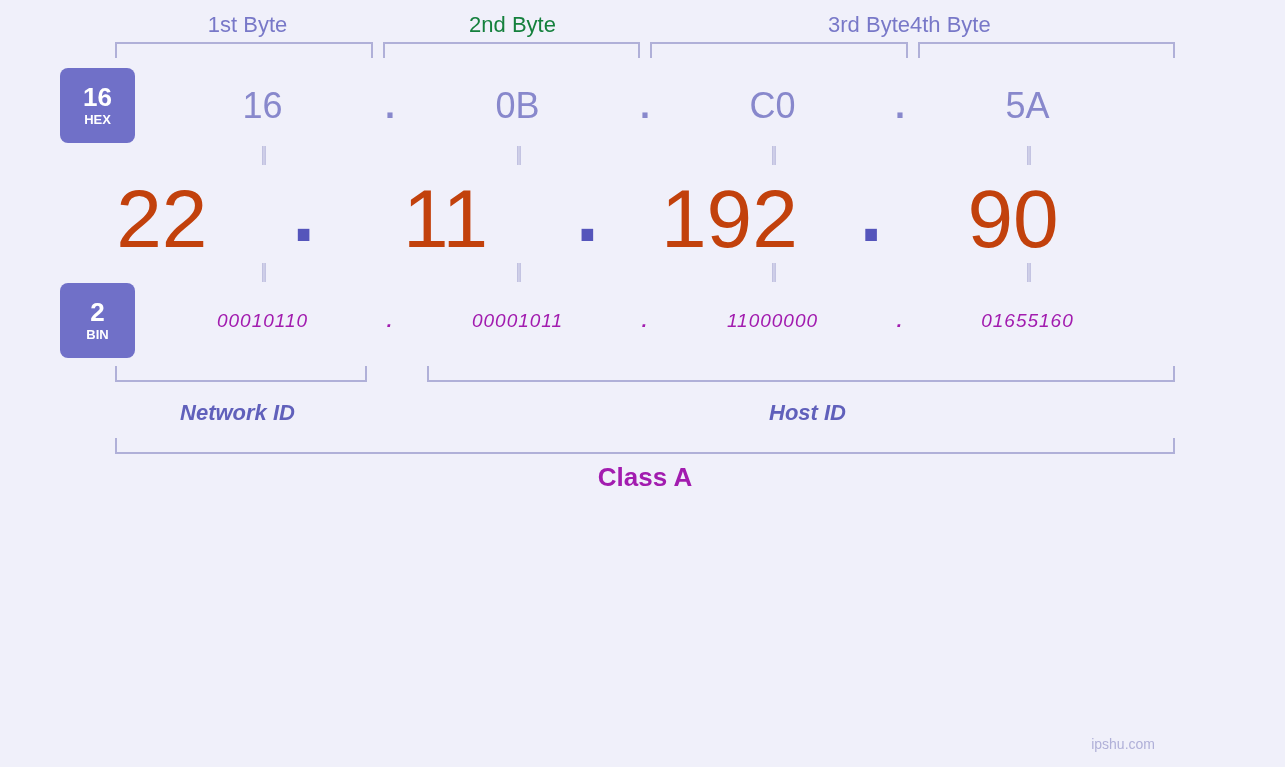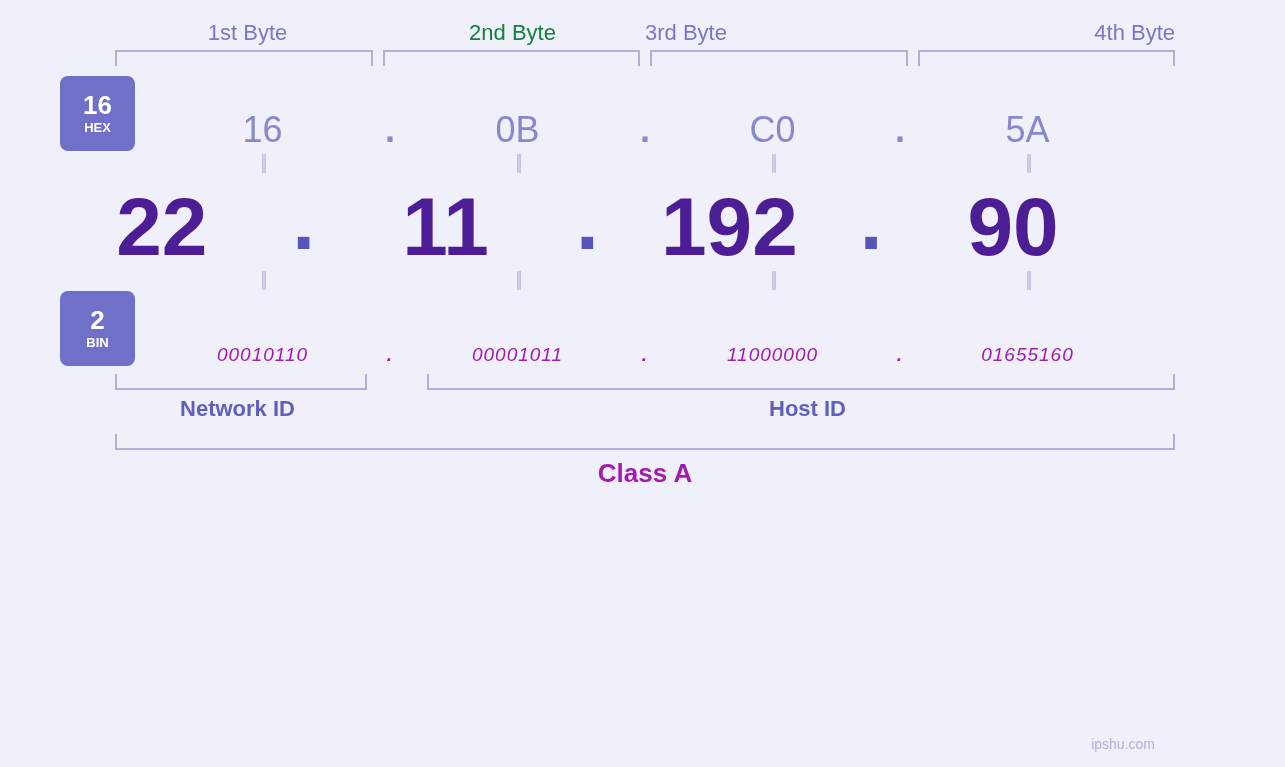--- a/index.html
+++ b/index.html
@@ -17,21 +17,21 @@
       position: relative;
     }
 
     .container {
       width: 1175px;
       height: 767px;
       position: relative;
       display: flex;
       flex-direction: column;
       align-items: center;
-      padding: 20px 40px;
+      padding: 12px 40px;
     }
 
     .base-label {
       width: 75px;
       height: 75px;
       background-color: #7070c8;
       border-radius: 8px;
       display: flex;
       flex-direction: column;
       align-items: center;
@@ -55,21 +55,21 @@
     .watermark {
       position: absolute;
       bottom: 15px;
       right: 20px;
       color: #b0b0d8;
       font-size: 14px;
     }
 
     .full-row {
       display: flex;
-      align-items: flex-end;
+      align-items: center;
       width: 100%;
     }
 
     .label-slot {
       width: 115px;
       display: flex;
       justify-content: center;
       align-items: center;
     }
 
@@ -86,21 +86,21 @@
     }
 
     .sep {
       width: 40px;
       text-align: center;
       font-weight: bold;
       color: #6060bb;
     }
 
     .hex-size { font-size: 36px; color: #8888cc; }
-    .dec-size { font-size: 82px; font-weight: bold; color: #4c1d95; line-height: 1; }
+    .dec-size { font-size: 82px; font-weight: normal; color: #c2410c; line-height: 1; }
     .sep-dec  { font-size: 82px; font-weight: bold; color: #5555bb; }
     .bin-size { font-size: 19px; color: #a21caf; letter-spacing: 1px; font-style: italic; }
 
     .eq-row {
       display: flex;
       width: 100%;
     }
     .eq-label-slot { width: 115px; }
     .eq-values-slot {
       flex: 1;
@@ -118,22 +118,22 @@
     .eq-sep { width: 40px; }
   </style>
 </head>
 <body>
 
 <div class="container">
 
   <div style="display:flex; width:1060px; margin-left:115px; margin-bottom:4px;">
     <div style="flex:1; text-align:center; color:#7878c8; font-size:22px;">1st Byte</div>
     <div style="flex:1; text-align:center; color:#15803d; font-size:22px;">2nd Byte</div>
-    <div style="flex:1; text-align:left; color:#7878c8; font-size:22px;">3rd Byte</div>
-    <div style="flex:1; text-align:right; color:#7878c8; font-size:22px;">4th Byte</div>
+    <div style="flex:1; text-align:right; color:#7878c8; font-size:22px;">3rd Byte</div>
+    <div style="flex:1; text-align:left; color:#7878c8; font-size:22px;">4th Byte</div>
   </div>
 
   <div style="display:flex; width:1060px; margin-left:115px; margin-bottom:10px; gap:10px;">
     <div style="flex:1; height:16px; border-top:2px solid #b0b0d8; border-left:2px solid #b0b0d8; border-right:2px solid #b0b0d8;"></div>
     <div style="flex:1; height:16px; border-top:2px solid #b0b0d8; border-left:2px solid #b0b0d8; border-right:2px solid #b0b0d8;"></div>
     <div style="flex:1; height:16px; border-top:2px solid #b0b0d8; border-left:2px solid #b0b0d8; border-right:2px solid #b0b0d8;"></div>
     <div style="flex:1; height:16px; border-top:2px solid #b0b0d8; border-left:2px solid #b0b0d8; border-right:2px solid #b0b0d8;"></div>
   </div>
 
   <div class="full-row">
@@ -212,21 +212,21 @@
 
   <div style="display:flex; width:1060px; margin-left:115px; margin-top:8px; gap:10px;">
 
     <div style="flex:1; height:16px; border-bottom:2px solid #b0b0d8; border-left:2px solid #b0b0d8; border-right:2px solid #b0b0d8;"></div>
 
     <div style="width:40px;"></div>
 
     <div style="flex:3; height:16px; border-bottom:2px solid #b0b0d8; border-left:2px solid #b0b0d8; border-right:2px solid #b0b0d8;"></div>
   </div>
 
-  <div style="display:flex; width:1060px; margin-left:115px; margin-top:6px; gap:20px;">
+  <div style="display:flex; width:1060px; margin-left:115px; margin-top:18px; gap:20px;font-style:italic;">
     <div style="flex:1; text-align:center; color:#6060bb; font-size:22px; font-weight:bold;">Network ID</div>
     <div style="width:40px;"></div>
     <div style="flex:3; text-align:center; color:#6060bb; font-size:22px; font-weight:bold;">Host ID</div>
   </div>
 
   <div style="width:1060px; margin-left:115px; margin-top:12px;">
     <div style="width:100%; height:16px; border-bottom:2px solid #b0b0d8; border-left:2px solid #b0b0d8; border-right:2px solid #b0b0d8;"></div>
   </div>
 
   <div style="width:1060px; margin-left:115px; margin-top:8px; text-align:center; color:#a21caf; font-size:26px; font-weight:bold;">Class A</div>

